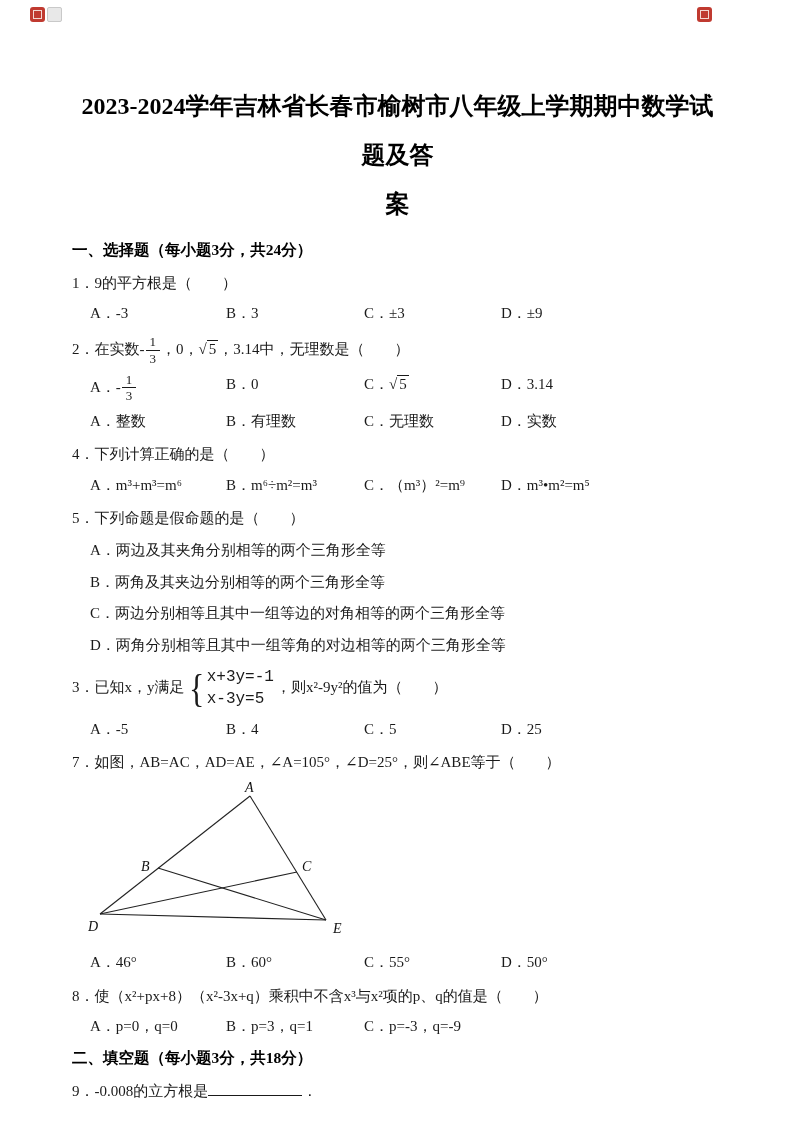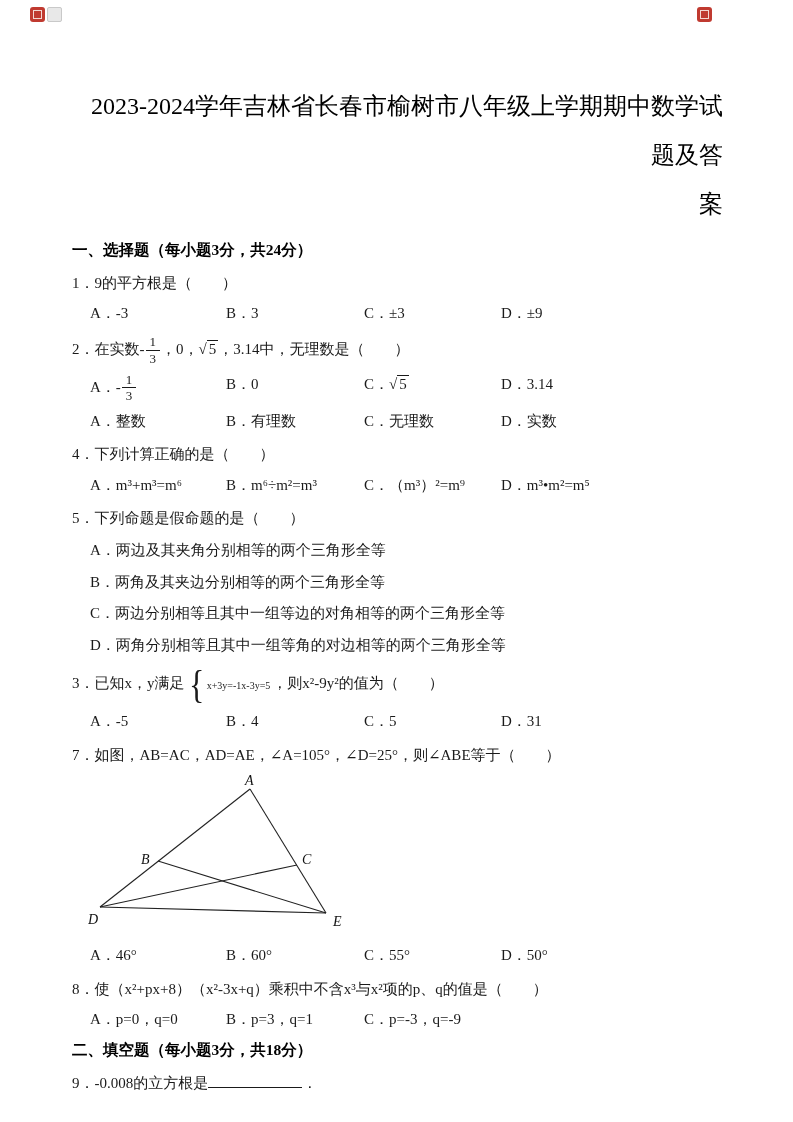--- a/index.html
+++ b/index.html
@@ -16,22 +16,22 @@
   }
   
   .wm { position:absolute; top:7px; display:flex; gap:2px; }
   .wm-left { left:30px; }
   .wm-right { left:697px; }
   .wm .chip { width:15px; height:15px; background:#c03a30; border-radius:3px; position:relative; }
   .wm .chip::after { content:""; position:absolute; left:3px; top:3px; right:3px; bottom:3px; border:1px solid #f3d7d2; }
   .wm .sub { width:15px; height:15px; background:#e8e8e8; border-radius:2px; border:1px solid #c9c9c9; }
 
   .title {
-    margin-top:74px; text-align:right;
-    font-size:24px; font-weight:normal; line-height:2.05; color:#000;
+    margin-top:74px; text-align:center;
+    font-size:24px; font-weight:bold; line-height:2.05; color:#000;
   }
   h2.sec {
     font-size:15.5px; font-weight:bold; margin:10px 0 4px; color:#000000;
   }
   .stem { margin:11px 0 2px; line-height:1.55; }
   .opts4 {
     display:grid; grid-template-columns:136px 138px 137px 1fr;
     padding-left:18px; margin:7px 0 3px; line-height:1.5;
   }
   .optline { padding-left:18px; margin:9px 0; line-height:1.5; }
@@ -39,21 +39,21 @@
   
   .frac { display:inline-block; vertical-align:middle; text-align:center; font-size:13px; line-height:1.05; margin:0 1px; }
   .frac .num { display:block; border-bottom:1px solid #1a1a1a; padding:0 4px 1px; }
   .frac .den { display:block; padding-top:1px; }
   
   .sqrt { white-space:nowrap; }
   .sqrt .radicand { border-top:1px solid #1a1a1a; padding:0 2px; }
   
   .system { display:inline-flex; align-items:center; vertical-align:middle; margin:0 2px; }
   .system .brace { font-size:40px; font-weight:400; line-height:0.9; margin-right:1px; transform:scaleX(0.8); display:inline-block; }
-  .system .eqs { display:inline-flex; flex-direction:row; font-size:10px; line-height:1.35; }
+  .system .eqs { display:inline-flex; flex-direction:column; font-size:16px; line-height:1.35;font-family:Liberation Mono, monospace; }
   
   .blank { display:inline-block; width:94px; border-bottom:1px solid #1a1a1a; height:1.05em; vertical-align:baseline; }
 
   .figure-wrap { margin:6px 0 0 16px; }
   svg text { font-family:"Liberation Serif","DejaVu Serif",serif; }
 </style>
 </head>
 <body>
 
 <div class="page">
@@ -114,21 +114,21 @@
         <span class="brace">{</span>
         <span class="eqs">
           <span>x+3y=-1</span>
           <span>x-3y=5</span>
         </span>
       </span><span>，则x²-9y²的值为（　　）</span></p>
   <div class="opts4">
     <span>A．-5</span>
     <span>B．4</span>
     <span>C．5</span>
-    <span>D．31</span>
+    <span>D．25</span>
   </div>
 
   <p class="stem">7．如图，AB=AC，AD=AE，∠A=105°，∠D=25°，则∠ABE等于（　　）</p>
   <div class="figure-wrap">
     <svg viewBox="0 0 270 160" width="270" height="160" xmlns="http://www.w3.org/2000/svg">
       <g stroke="#222" stroke-width="1.1" fill="none">
         <line x1="162" y1="16" x2="12" y2="134"></line>
         <line x1="162" y1="16" x2="238" y2="140"></line>
         <line x1="12" y1="134" x2="238" y2="140"></line>
         <line x1="70" y1="88" x2="238" y2="140"></line>

